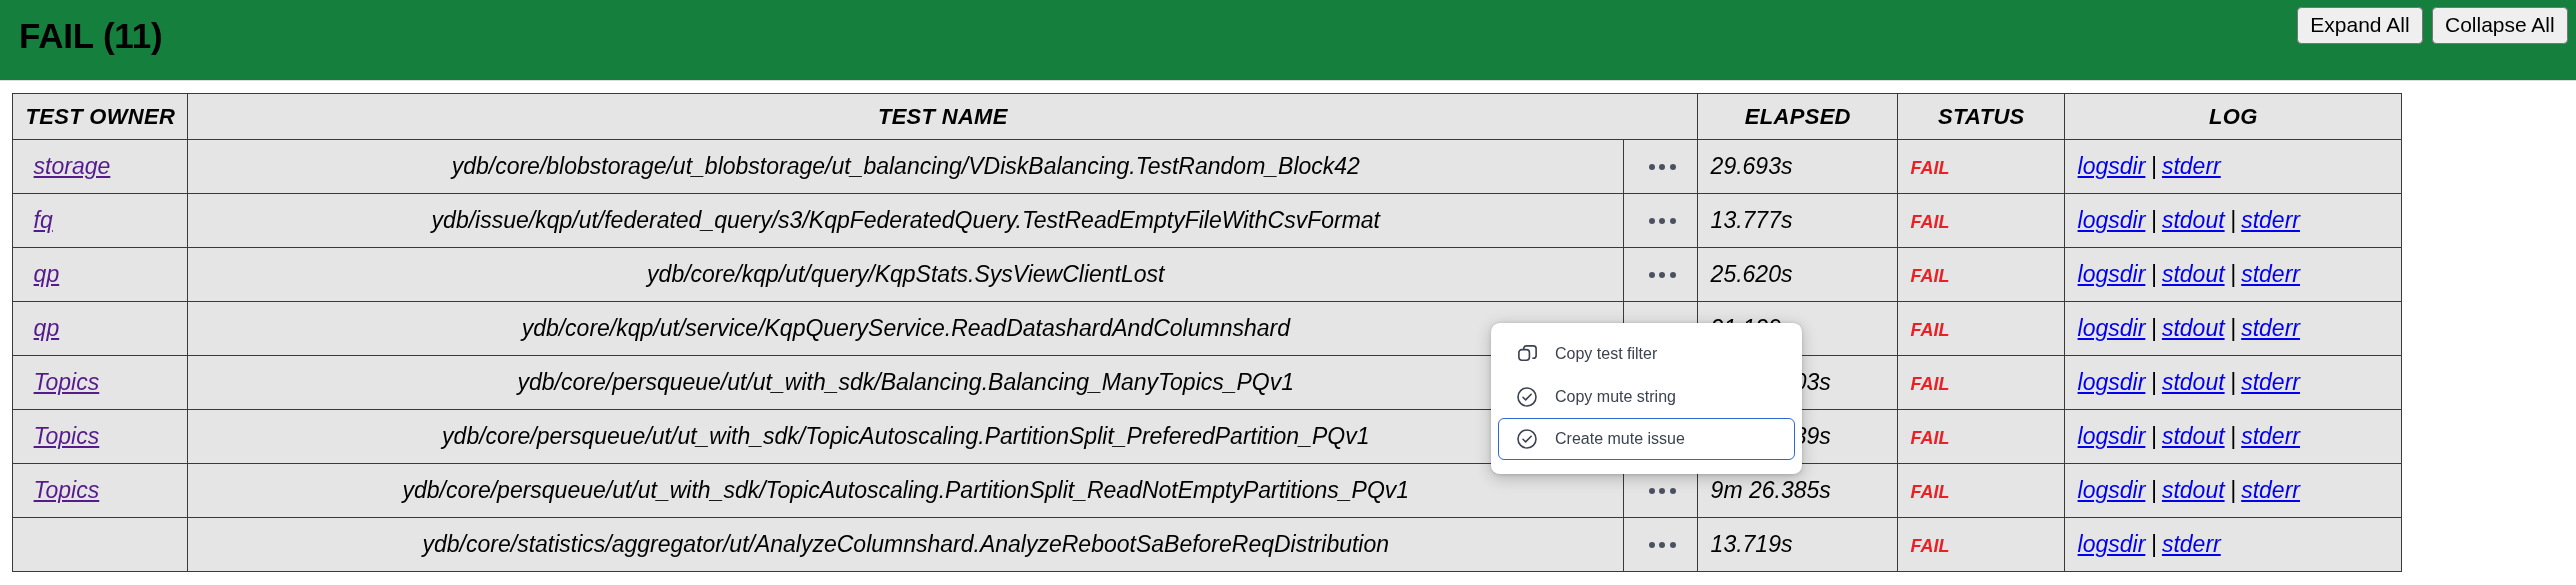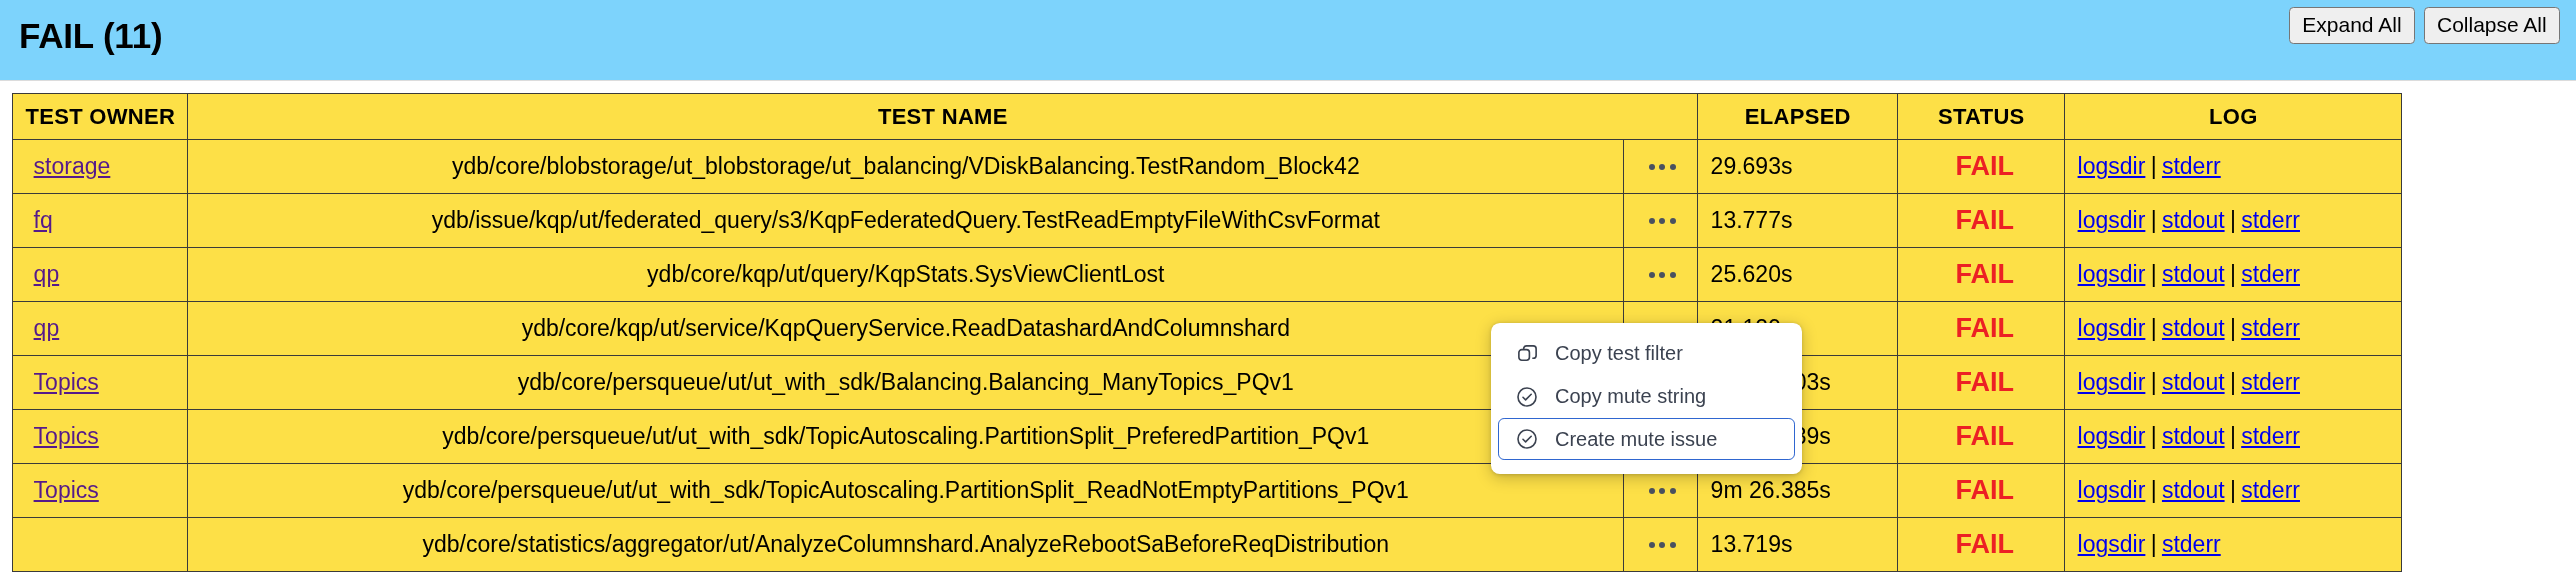--- a/index.html
+++ b/index.html
@@ -8,35 +8,35 @@
     width: 2576px; height: 586px;
     background: #ffffff;
     font-family: "Liberation Sans", sans-serif;
     overflow: hidden;
   }
 
   
   .header {
     position: relative;
     height: 81px;
-    background: #7dd3fc;
+    background: #15803d;
     border-bottom: 0.9px solid #dcdcdc;
   }
   .header-title {
     position: absolute;
     left: 19px;
     top: 16px;
     font-size: 35px;
     font-weight: bold;
     color: #000000;
     letter-spacing: -0.2px;
   }
   .header-actions {
     position: absolute;
-    right: 16px;
+    right: 8px;
     top: 7px;
     display: flex;
     gap: 8.8px;
   }
   .hdr-btn {
     font-family: "Liberation Sans", sans-serif;
     font-size: 21px;
     color: #000000;
     background: #efefef;
     border: 0.9px solid #767676;
@@ -55,22 +55,23 @@
     border-collapse: collapse;
     table-layout: fixed;
     width: 2388px;
     border: 1.8px solid #111111;
   }
   table.results th,
   table.results td {
     border: 0.9px solid #3a3a3a;
     font-size: 23px;
     color: #000000;
-    background: #fde047;
+    background: #e5e5e5;
     vertical-align: middle;
+    font-style: italic;
   }
   table.results th {
     font-weight: bold;
     font-size: 22px;
     text-align: center;
     height: 46px;
     padding: 1.8px 7px;
     letter-spacing: 0.3px;
   }
   table.results td {
@@ -102,22 +103,21 @@
     color: #0000ee;
     text-decoration: underline;
     font-size: 23px;
     cursor: pointer;
   }
   .log-sep { color: #000000; padding: 0 5.3px; }
 
   .status-fail {
     color: #ec2024;
     font-weight: bold;
-    font-size: 27px;
-    margin-left: 45px;
+    font-size: 18px;
   }
 
   .dots-btn {
     display: inline-flex;
     align-items: center;
     justify-content: center;
     gap: 4.4px;
     width: 51px;
     height: 35px;
     cursor: pointer;
@@ -158,21 +158,21 @@
     width: 28px;
     height: 28px;
     flex: 0 0 28px;
     display: flex;
     align-items: center;
     justify-content: center;
     margin-right: 14px;
     color: #3b4250;
   }
   .ctx-label {
-    font-size: 20px;
+    font-size: 16px;
     color: #3b4250;
     white-space: nowrap;
   }
 </style>
 </head>
 <body>
 
 <div class="header">
   <div class="header-title">FAIL (11)</div>
   <div class="header-actions">

